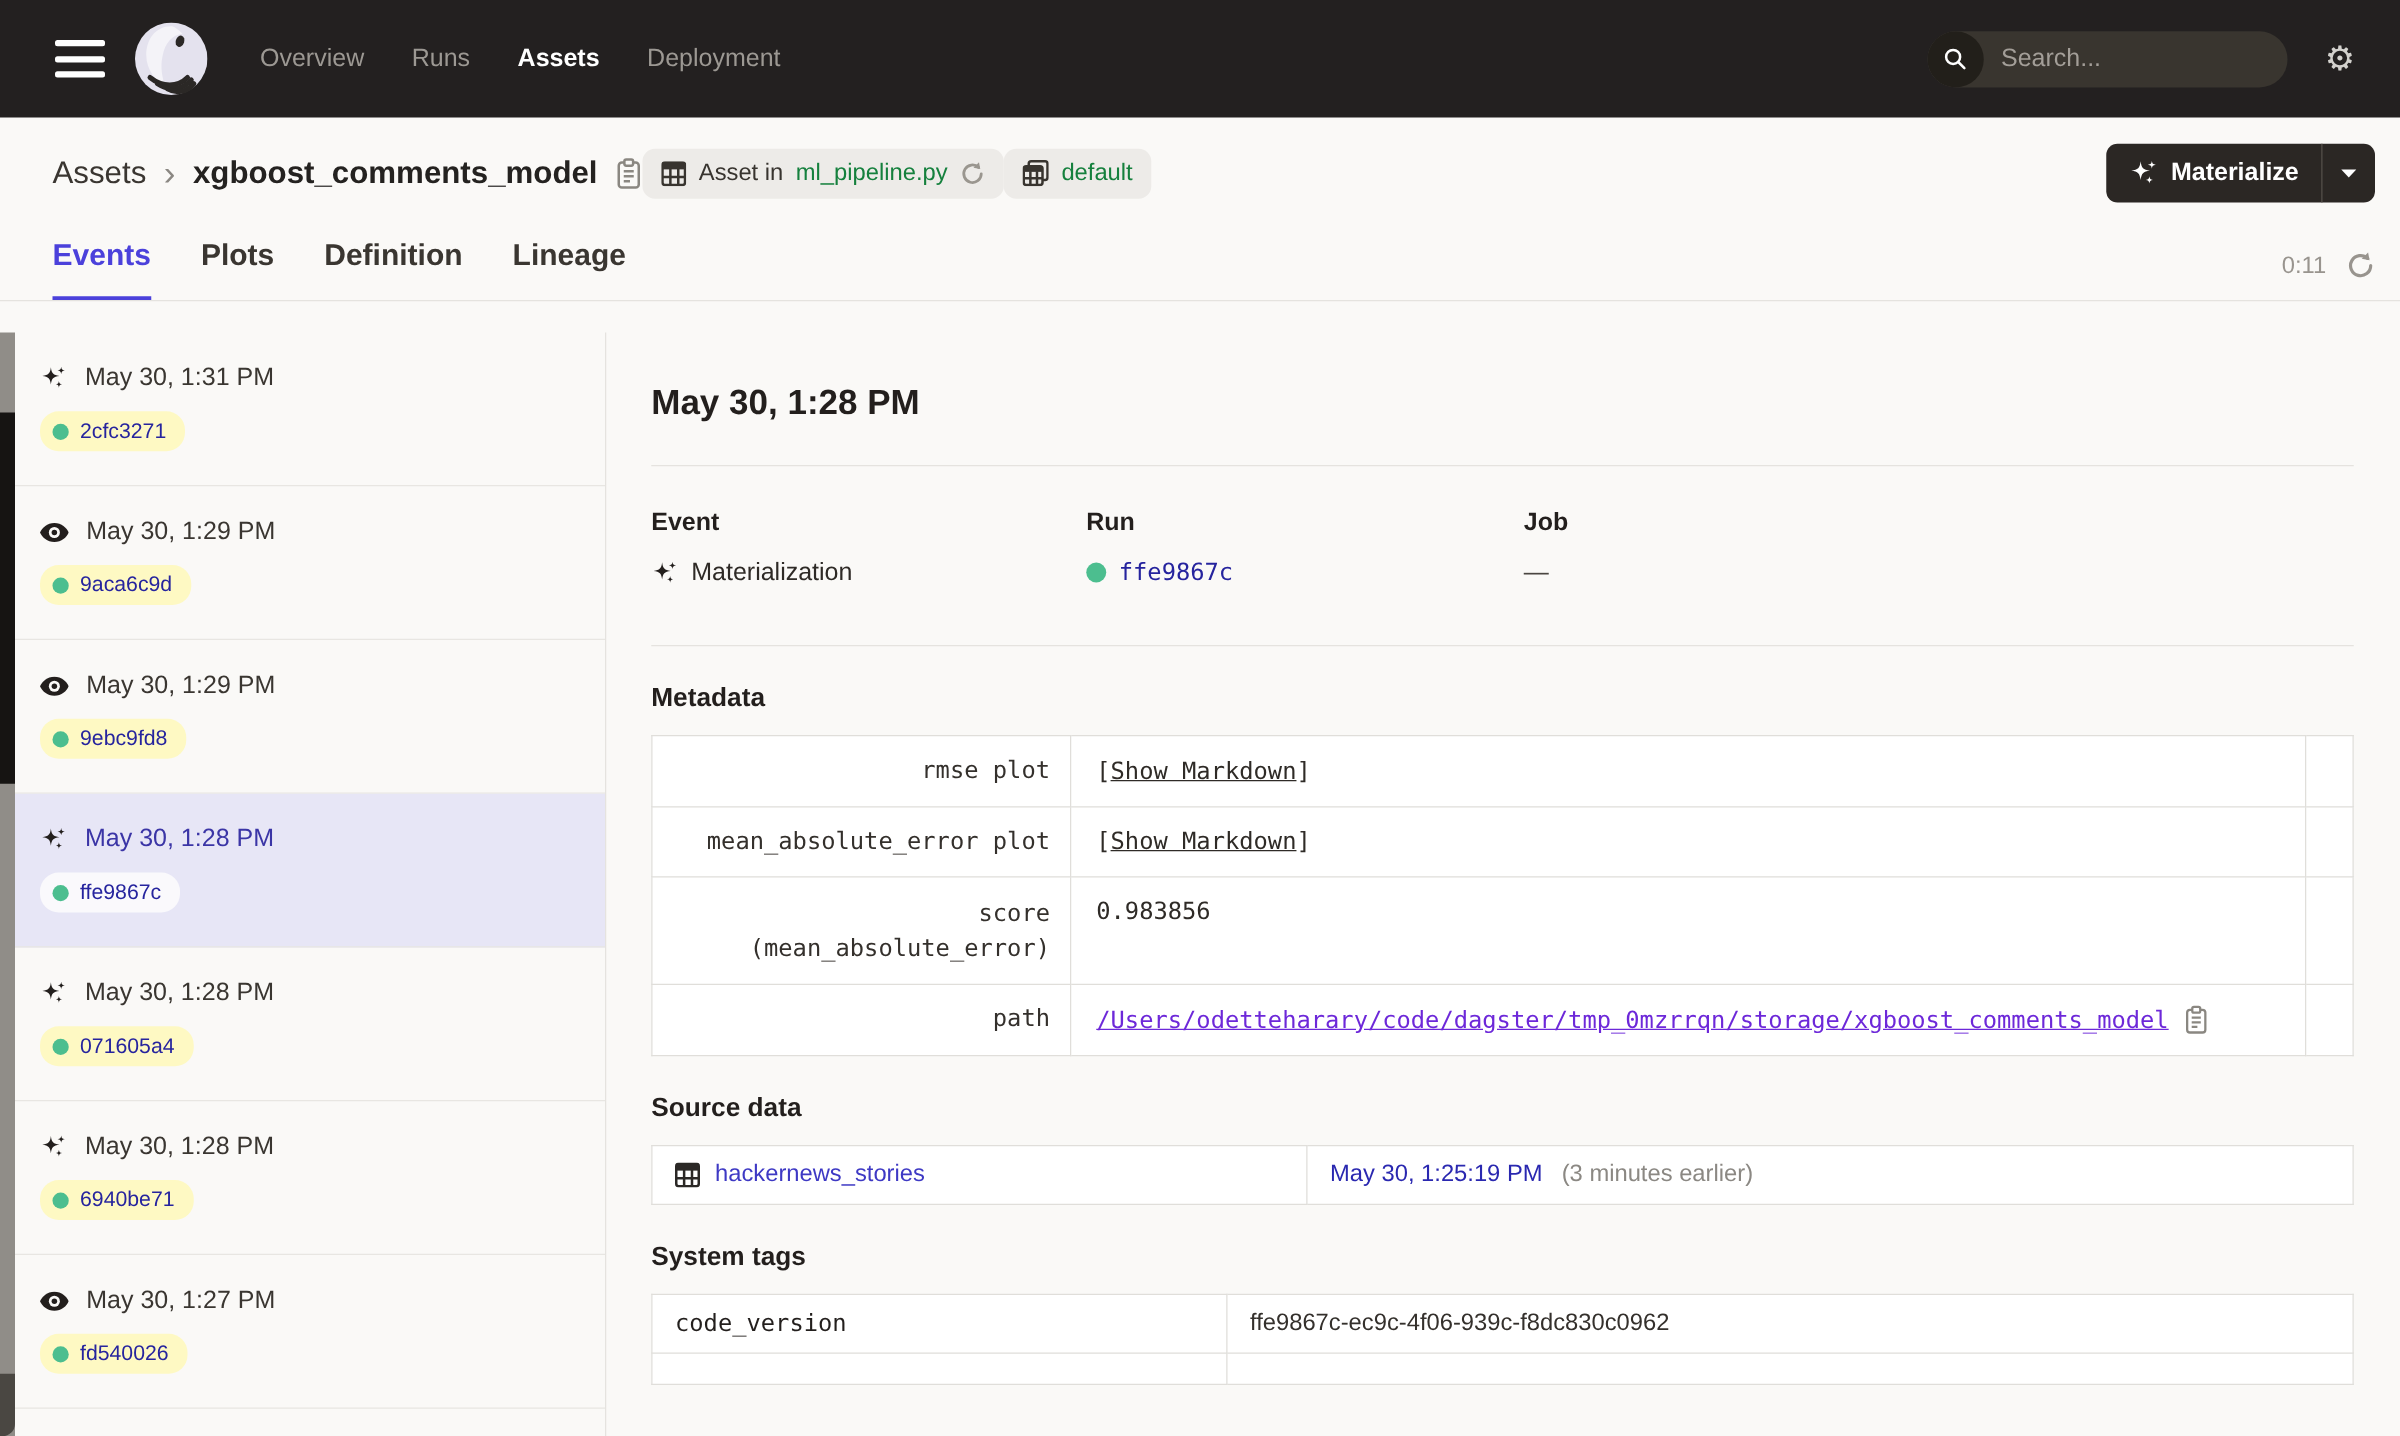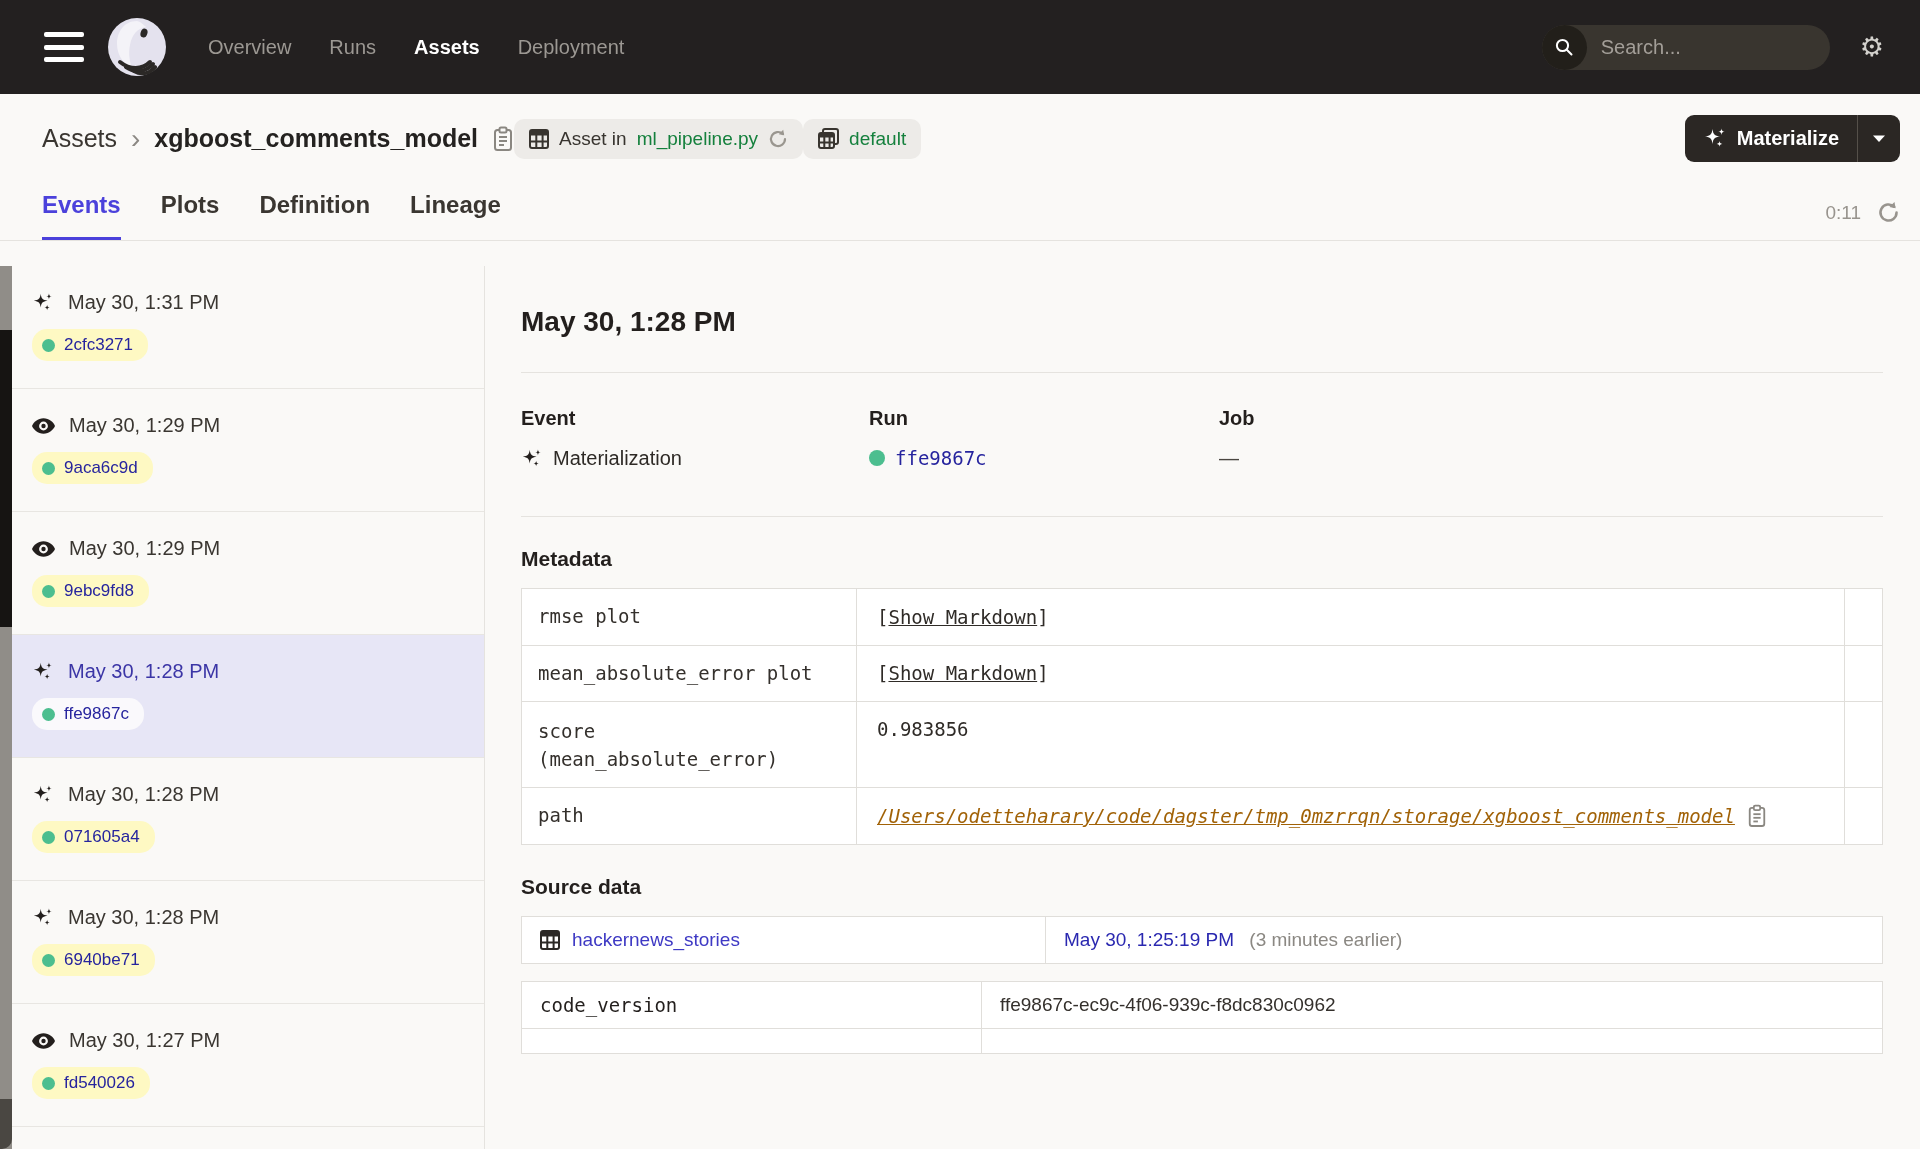--- a/index.html
+++ b/index.html
@@ -73,27 +73,27 @@
   .mono { font-family:"DejaVu Sans Mono","Liberation Mono",monospace; }
   .run-link { font-size:19px; color:#26249E; cursor:pointer; }
   .dot-lg { width:16px; height:16px; border-radius:50%; background:#4CBE8F; }
   .dash { color:#4A4641; }
   .hr2 { border:none; border-top:1px solid #E5E3DF; margin-top:46px; }
   .section-h { margin-top:30px; font-size:21px; font-weight:700; color:#231F1D; }
 
   table.meta { width:100%; border-collapse:collapse; background:#FFFFFF; margin-top:17px; }
   table.meta td { border:1px solid #E0DEDA; vertical-align:middle; }
   table.meta { border:1px solid #DDDBD6; }
-  .k-cell { width:335px; padding:14px 16px; font-size:19px; color:#34302C; line-height:1.45; }
+  .k-cell { width:335px; padding:14px 16px; font-size:19px; color:#34302C; line-height:1.45;text-align:right; }
   .v-cell { padding:14px 20px; font-size:19px; color:#2F2B27; }
   .x-cell { width:38px; }
   .md-bracket { color:#2F2B27; }
   .md-link { text-decoration:underline; cursor:pointer; color:#2F2B27; }
   .path-wrap { display:flex; align-items:center; gap:12px; }
-  .path-link { text-decoration:underline; cursor:pointer; color:#a16207;font-style:italic; }
+  .path-link { text-decoration:underline; cursor:pointer; color:#6d28d9; }
 
   table.plain { width:100%; border-collapse:collapse; background:#FFFFFF; margin-top:17px; border:1px solid #DDDBD6; }
   table.plain td { border:1px solid #E0DEDA; padding:12px 18px; font-size:19px; vertical-align:middle; }
   .src-asset { display:flex; align-items:center; gap:12px; }
   .src-link { color:#3E39C4; cursor:pointer; font-size:19px; }
   .src-time { color:#2A28B0; cursor:pointer; font-size:19px; }
   .src-note { color:#8B8883; font-size:19px; margin-left:10px; }
   .tags-k { width:460px; }
   .tag-val { color:#34302C; }
 
@@ -424,20 +424,21 @@
           </span>
         </td>
         <td>
           <span class="src-time">May 30, 1:25:19 PM</span>
           <span class="src-note">(3 minutes earlier)</span>
         </td>
       </tr>
     </tbody>
       </table>
 
+    <div class="section-h">System tags</div>
     <table class="plain">
       <tbody>
           <tr>
         <td class="tags-k mono">code_version</td>
         <td class="tag-val">ffe9867c-ec9c-4f06-939c-f8dc830c0962</td>
       </tr>
       <tr>
         <td class="tags-k mono" style="height:14px;"></td>
         <td></td>
       </tr>

